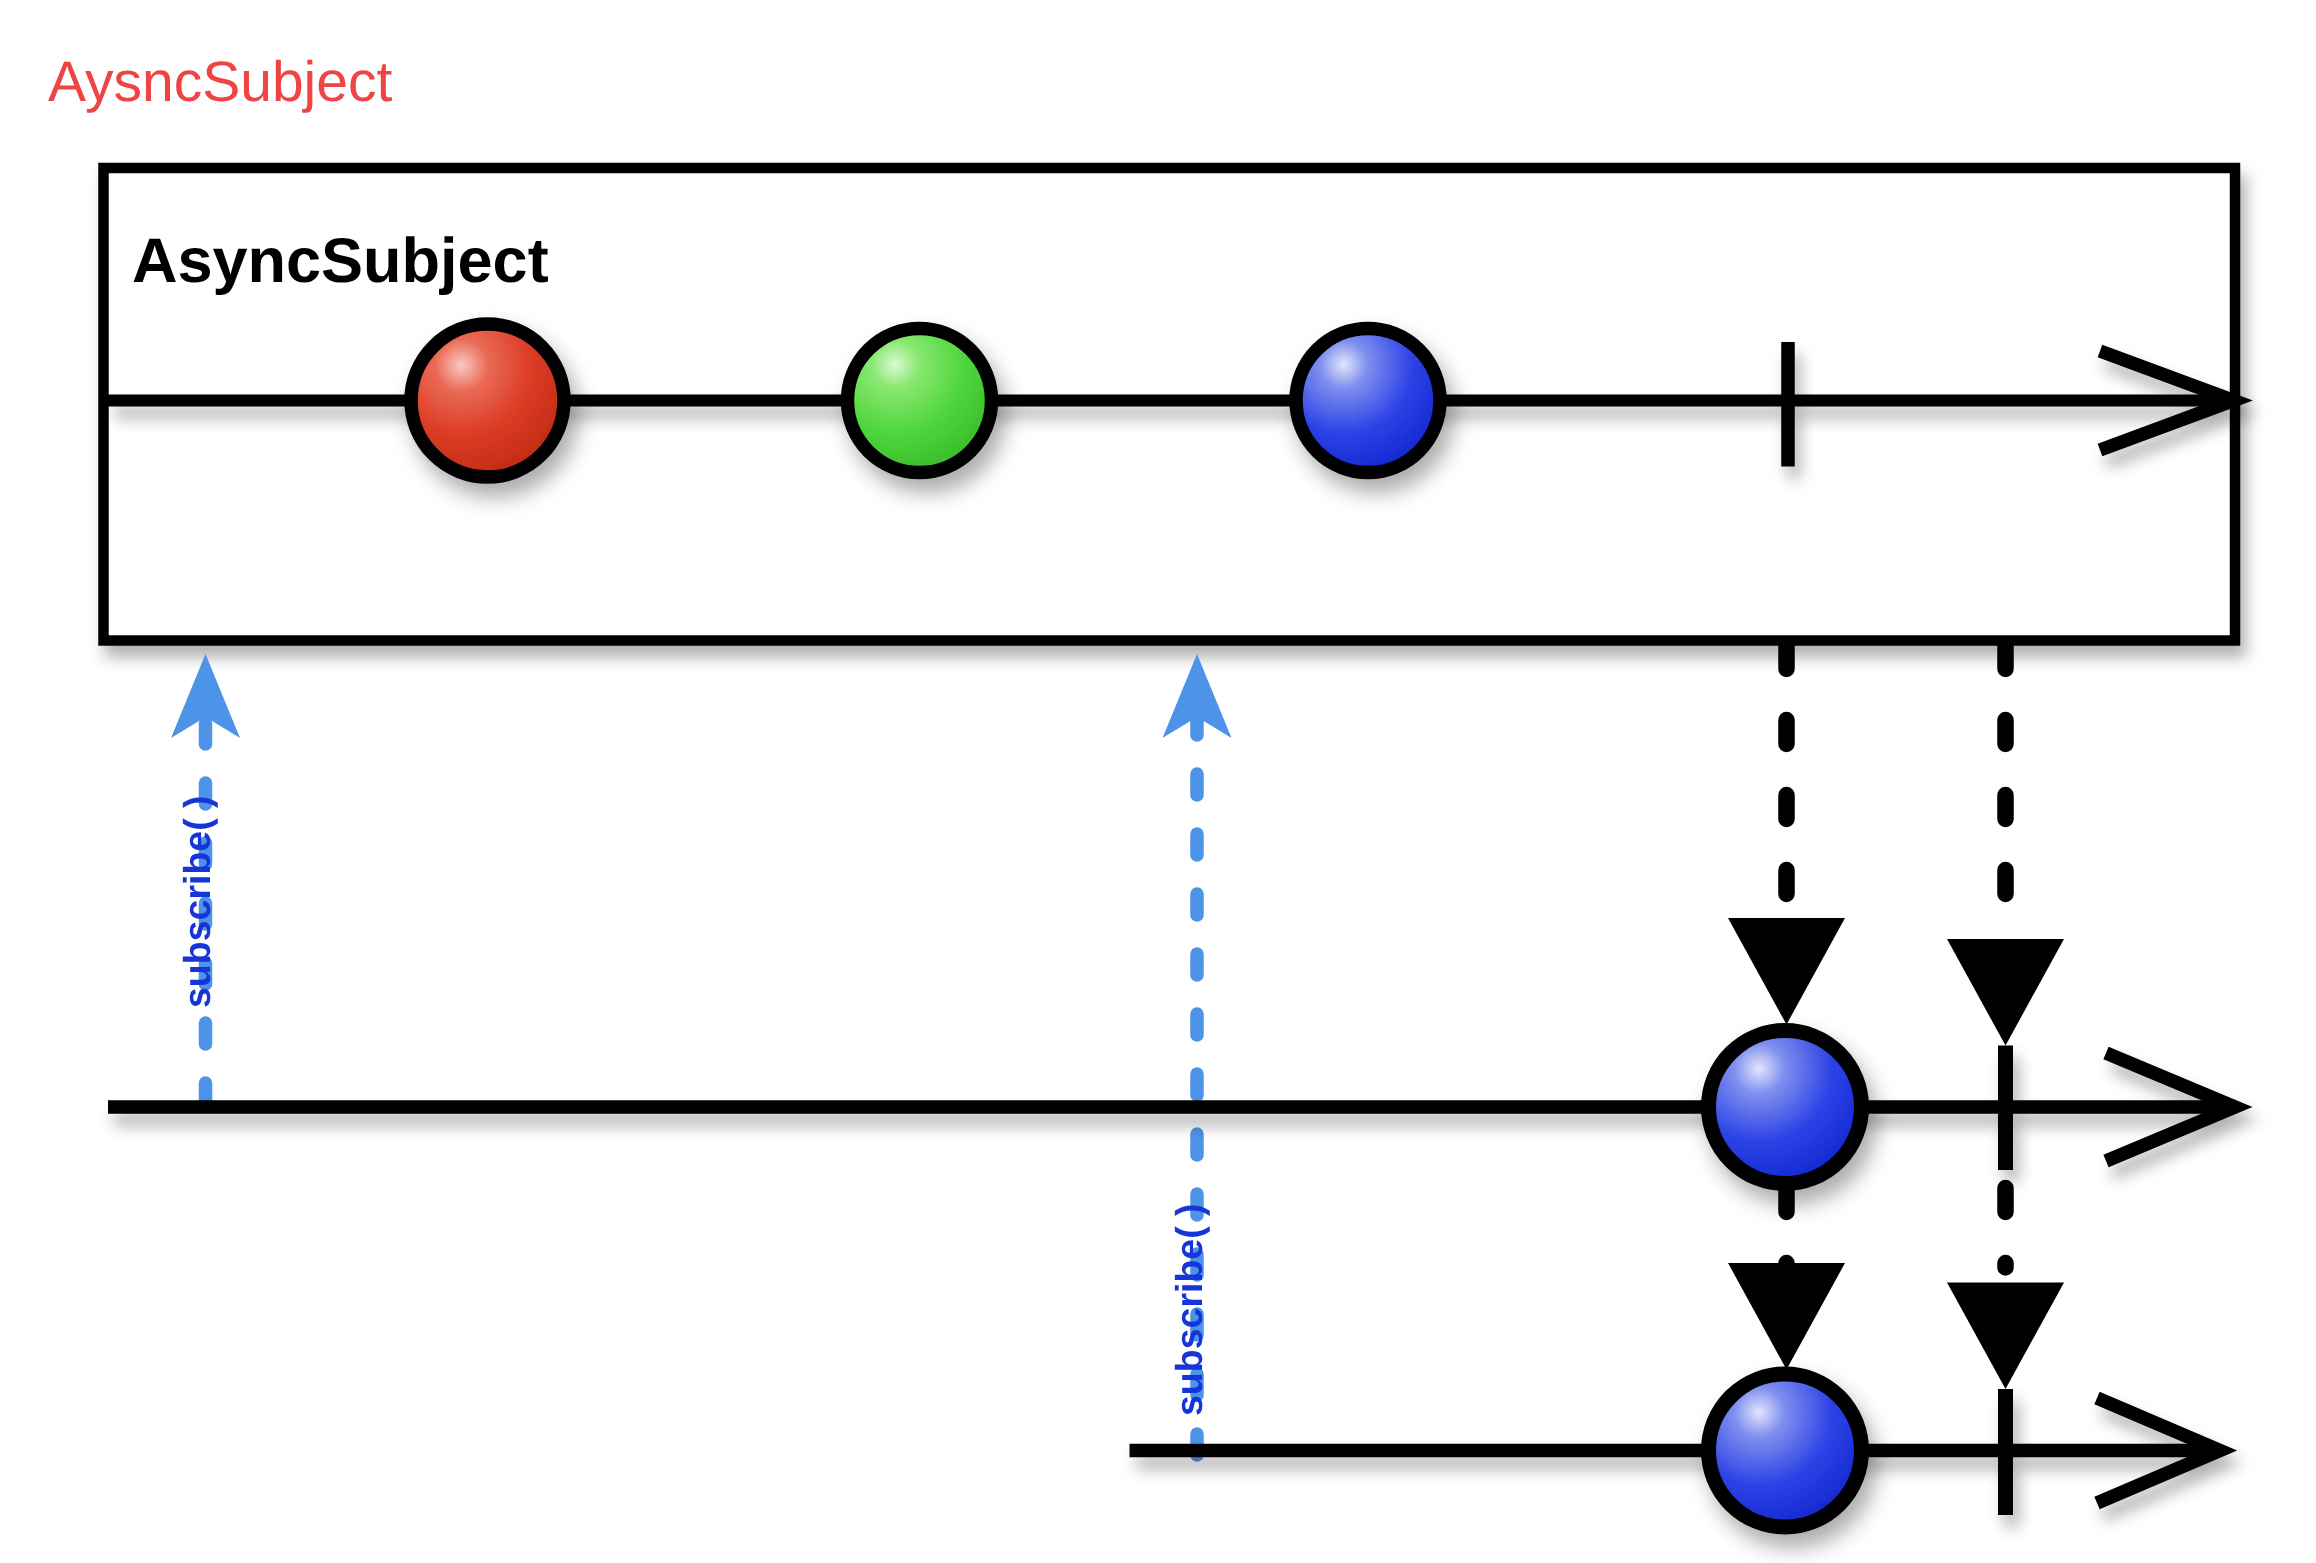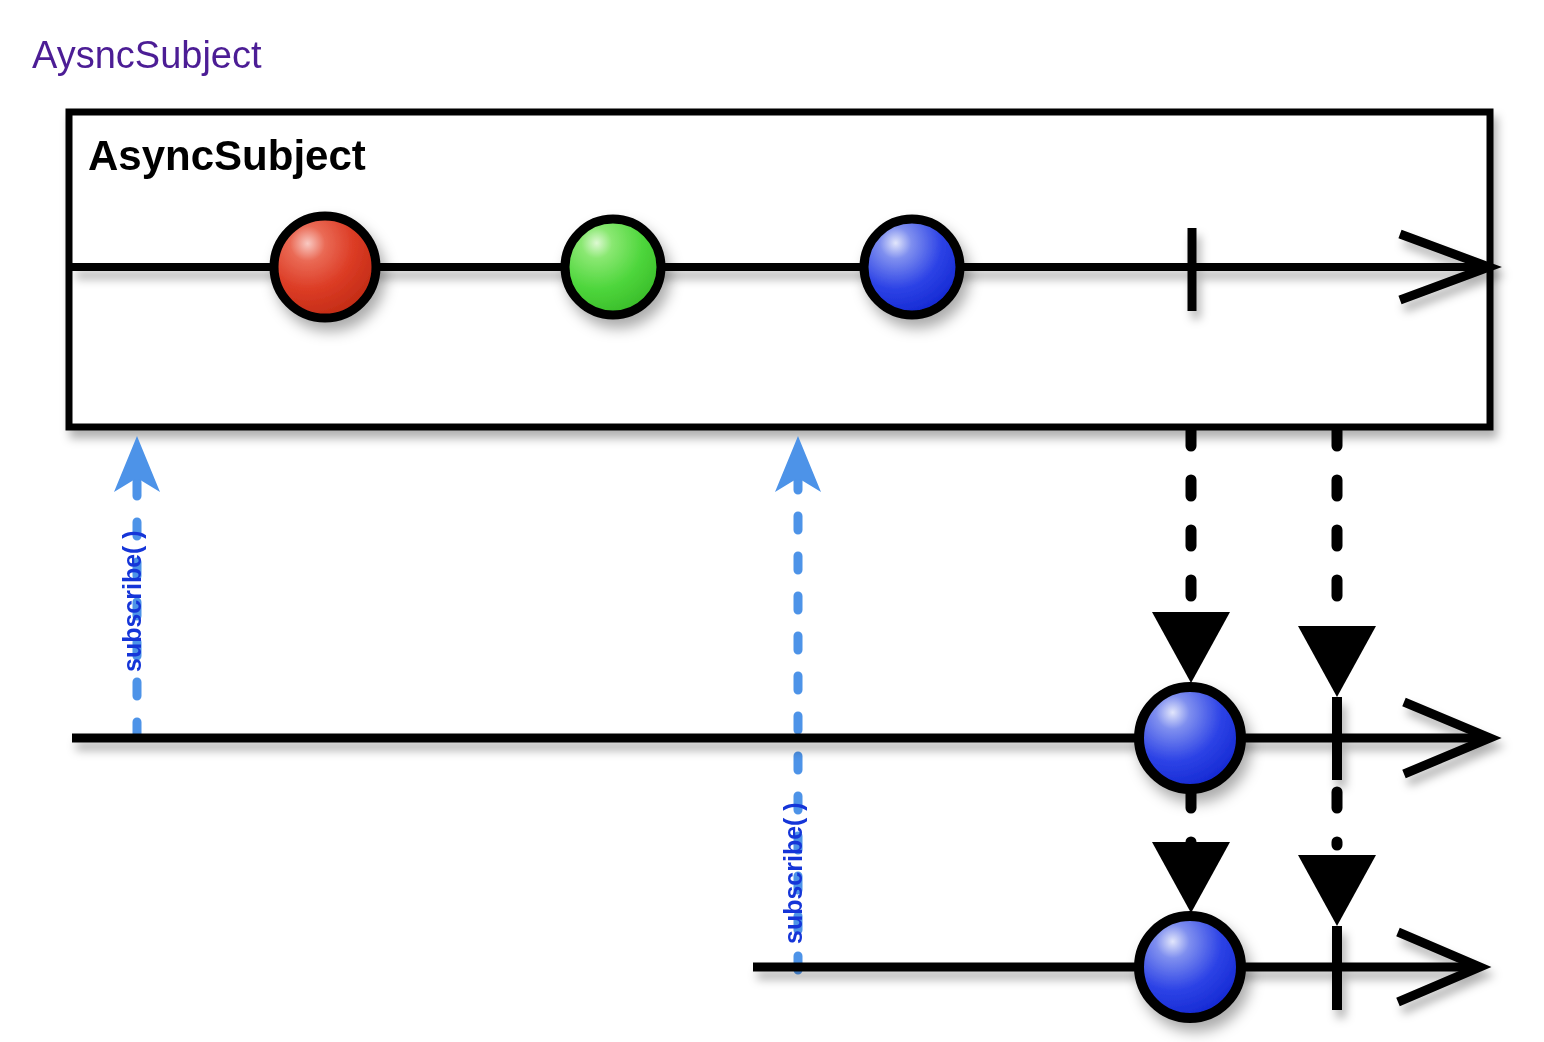--- a/index.html
+++ b/index.html
@@ -11,36 +11,36 @@
     width: 1544px; height: 1042px;
     font-family: "Liberation Sans", sans-serif;
     position: relative;
     overflow: hidden;
   }
   #page-title {
     position: absolute;
     left: 32px; top: 34px;
     font-size: 38px;
     font-weight: 400;
-    color: #4c1d95;
+    color: #ef4444;
     letter-spacing: 0px;
     white-space: nowrap;
   }
   #diagram-stage {
     position: absolute;
     left: 0; top: 0;
     width: 1544px; height: 1042px;
   }
   #diagram-stage svg {
     display: block;
     width: 1544px; height: 1042px;
   }
   .box-heading {
     position: absolute;
-    left: 88px; top: 132px;
+    left: 88px; top: 150px;
     font-size: 42px;
     font-weight: bold;
     color: #000000;
     white-space: nowrap;
   }
   .sub-label {
     position: absolute;
     font-family: "Liberation Sans", sans-serif;
     font-size: 25px;
     font-weight: bold;

